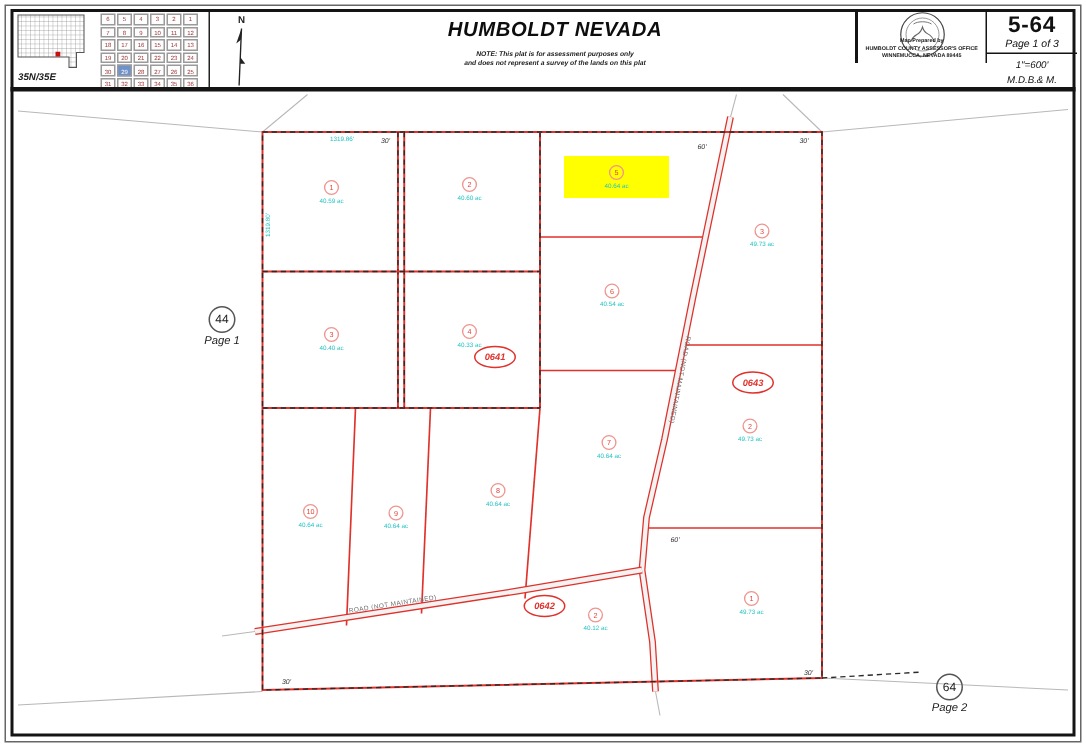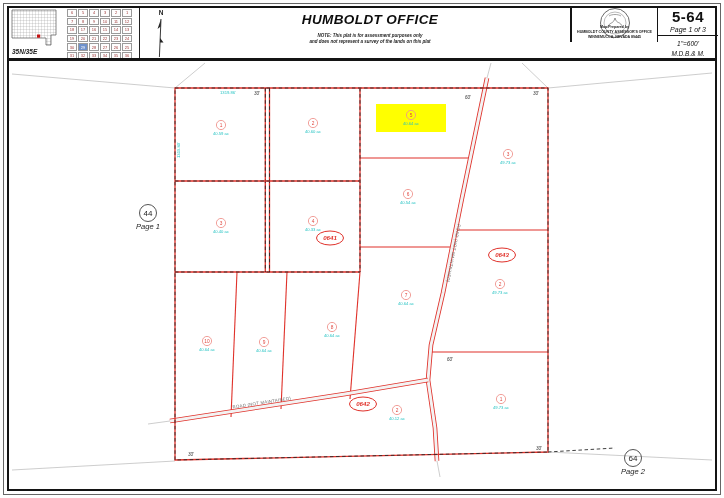--- a/index.html
+++ b/index.html
@@ -284,21 +284,21 @@
   <div class="v-div"></div>
 
   <svg class="north-cell" width="30" height="52" viewBox="0 0 30 52">
     <text class="narrow-n" x="15" y="8">N</text>
     <path d="M15,12 L13.4,50" stroke="#222" stroke-width="0.9" fill="none"></path>
     <path d="M15,12 L11.5,22 L14.6,19.5 Z" fill="#222"></path>
     <path d="M14.1,31 L17.5,35.5 L14,35.5 Z" fill="#222"></path>
   </svg>
 
   <div class="title-block">
-    <div class="h-title">HUMBOLDT OFFICE</div>
+    <div class="h-title">HUMBOLDT NEVADA</div>
     <div class="h-note">
       <div>NOTE: This plat is for assessment purposes only</div>
       <div>and does not represent a survey of the lands on this plat</div>
     </div>
   </div>
 
   <div class="right-panel">
     <div class="seal-cell">
       <svg width="84" height="34" viewBox="0 0 84 34">
         <circle cx="42" cy="17" r="14.5" fill="none" stroke="#444" stroke-width="0.8"></circle>

